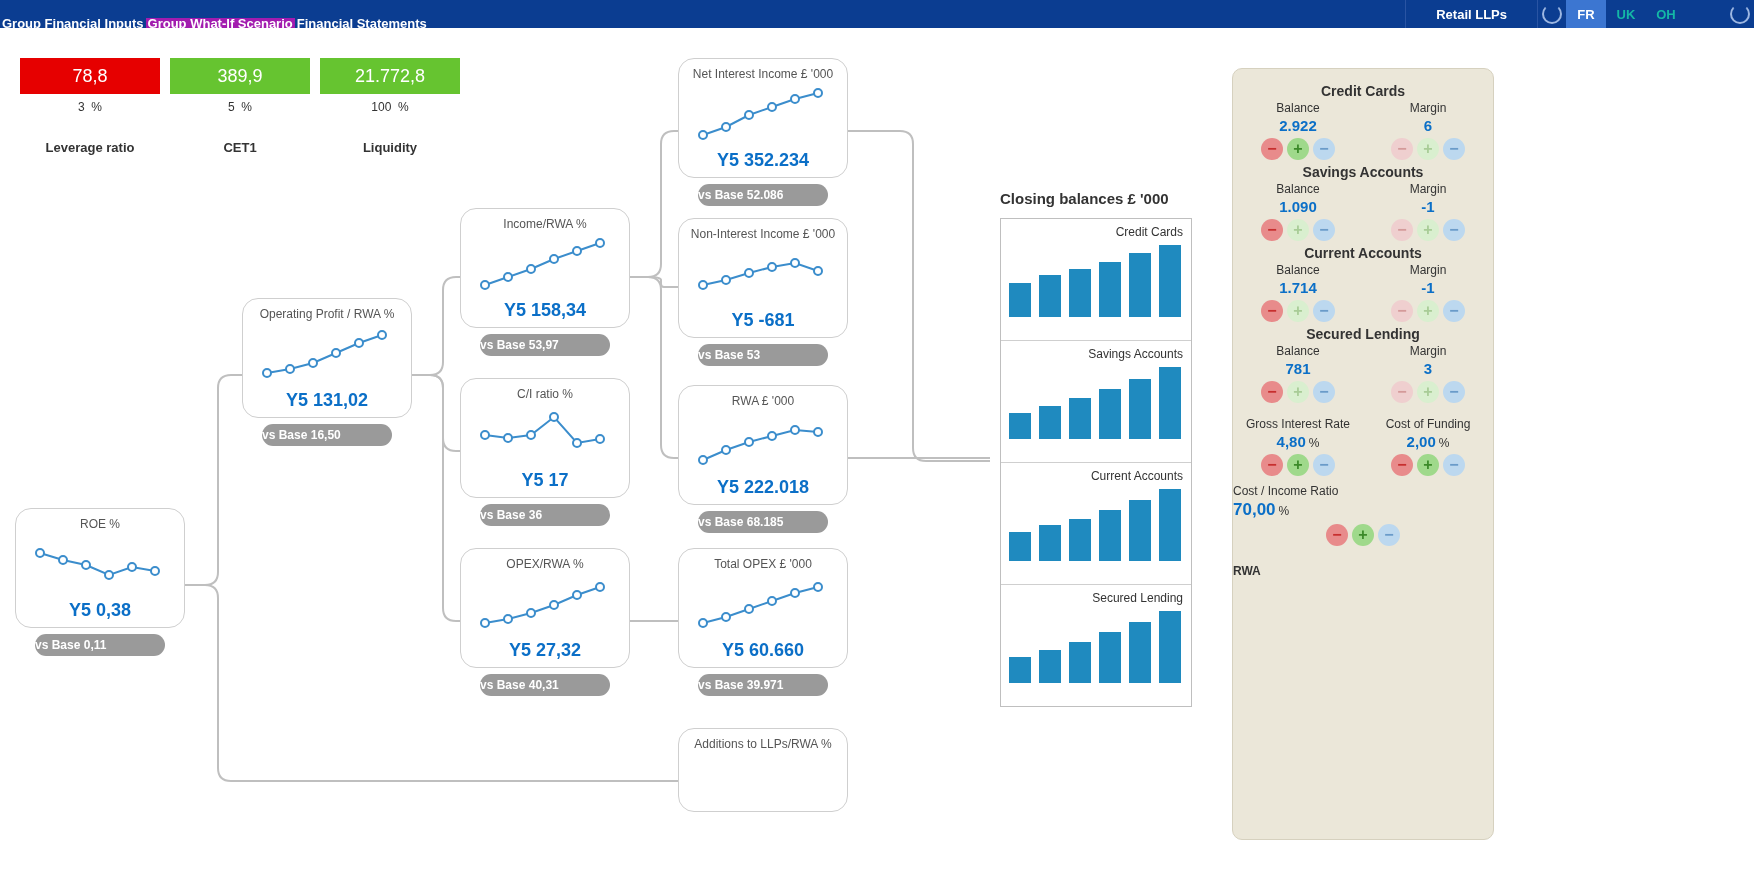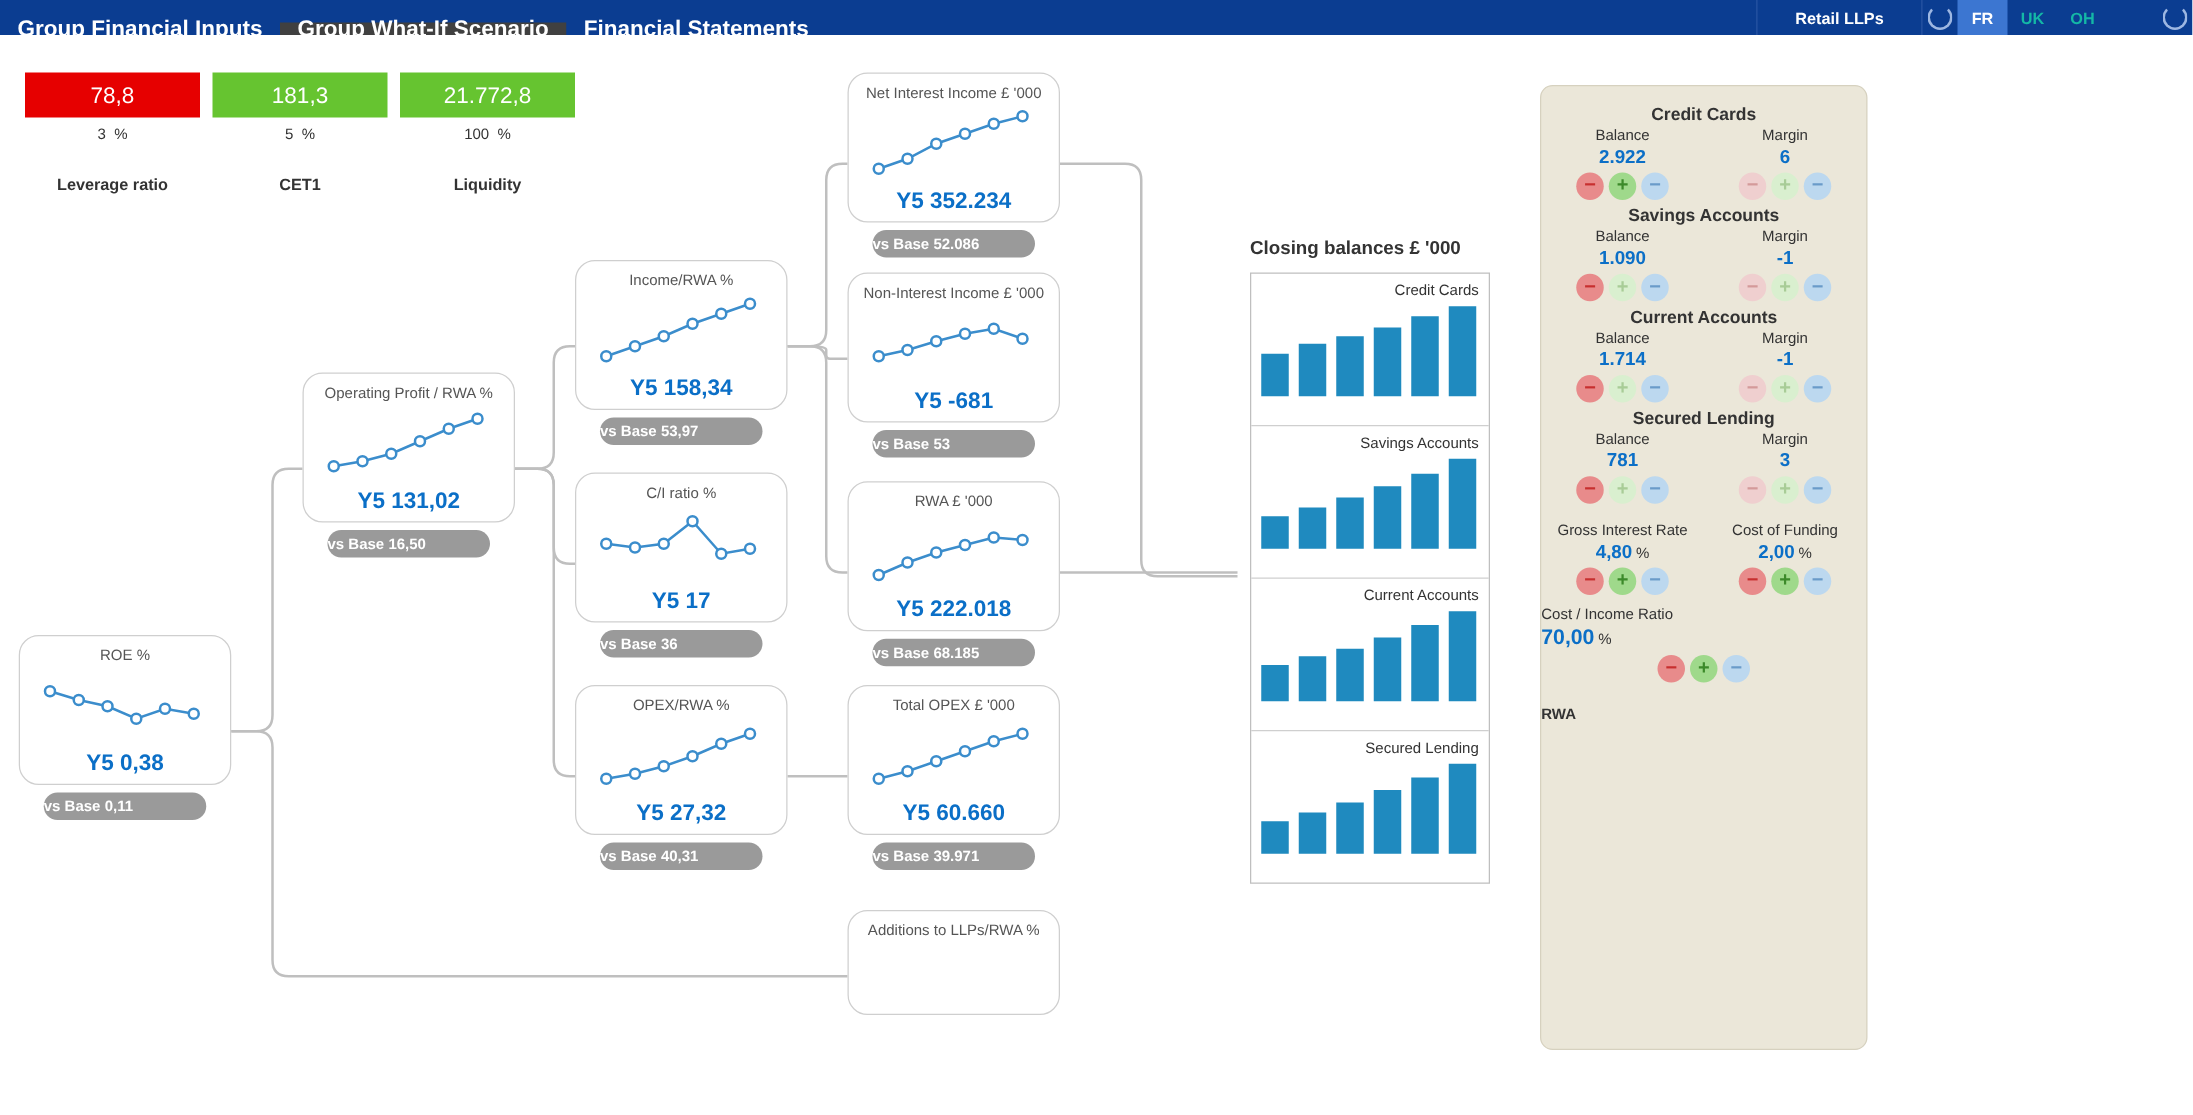--- a/index.html
+++ b/index.html
@@ -1,19 +1,19 @@
 <!DOCTYPE html>
 <html><head>
 <meta charset="utf-8">
 <style>
 html,body{margin:0;padding:0;font-family:"Segoe UI",Arial,sans-serif;font-size:13px;color:#333;background:#fff;}
 
 .topbar{height:28px;background:#0b3d91;display:flex;align-items:stretch;color:#fff;width:100%;}
-.tab{padding:0 14px;display:flex;align-items:center;font-weight:600;font-size:18px;cursor:pointer;margin-top:18px;}
-.tab.active{background:#404040;}
+.tab{padding:0 2px;display:flex;align-items:center;font-weight:600;font-size:13px;cursor:pointer;margin-top:18px;}
+.tab.active{background:#a21caf;}
 .topbar-spacer{flex:1;}
 .top-label{background:#0b3d91;padding:0 30px;display:flex;align-items:center;font-weight:600;border-left:1px solid #2954a3;border-right:1px solid #2954a3;}
 .region-btn{width:40px;display:flex;align-items:center;justify-content:center;font-weight:600;cursor:pointer;}
 .region-btn.active{background:#3c76d1;}
 .region-btn.dim{color:#14b8a6;}
 .refresh-btn{width:28px;display:flex;align-items:center;justify-content:center;cursor:pointer;}
 .refresh-icon{width:16px;height:16px;border:2px solid #9db7e2;border-top-color:transparent;border-radius:50%;}
 
 .page{position:relative;width:1754px;height:864px;}
 
@@ -82,21 +82,21 @@
 </div>
 
 <div class="page">
 
   <div class="kpi" style="left:20px;top:30px;">
     <div class="kpi-box kpi-red">78,8</div>
     <div class="kpi-pct"><span>3</span>&nbsp;&nbsp;<span>%</span></div>
     <div class="kpi-name">Leverage ratio</div>
   </div>
   <div class="kpi" style="left:170px;top:30px;">
-    <div class="kpi-box kpi-green">181,3</div>
+    <div class="kpi-box kpi-green">389,9</div>
     <div class="kpi-pct"><span>5</span>&nbsp;&nbsp;<span>%</span></div>
     <div class="kpi-name">CET1</div>
   </div>
   <div class="kpi" style="left:320px;top:30px;">
     <div class="kpi-box kpi-green">21.772,8</div>
     <div class="kpi-pct"><span>100</span>&nbsp;&nbsp;<span>%</span></div>
     <div class="kpi-name">Liquidity</div>
   </div>
 
   <svg class="connectors" width="1000" height="800">

